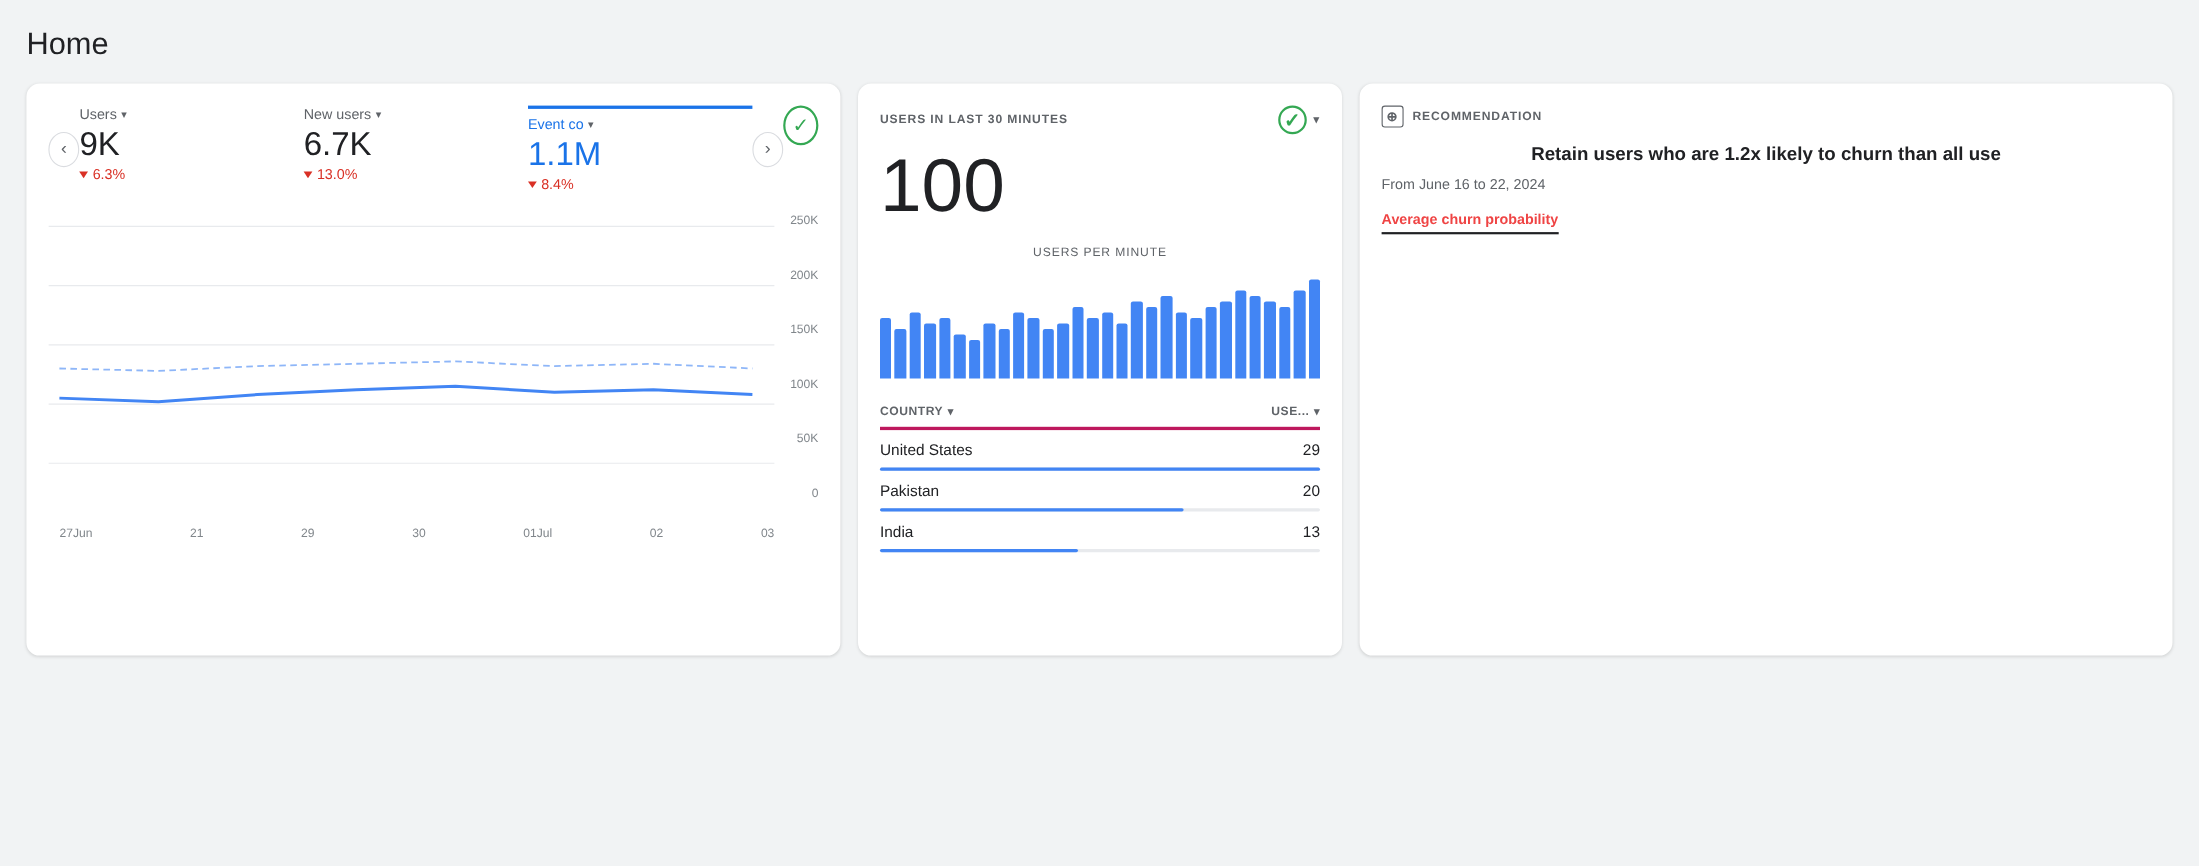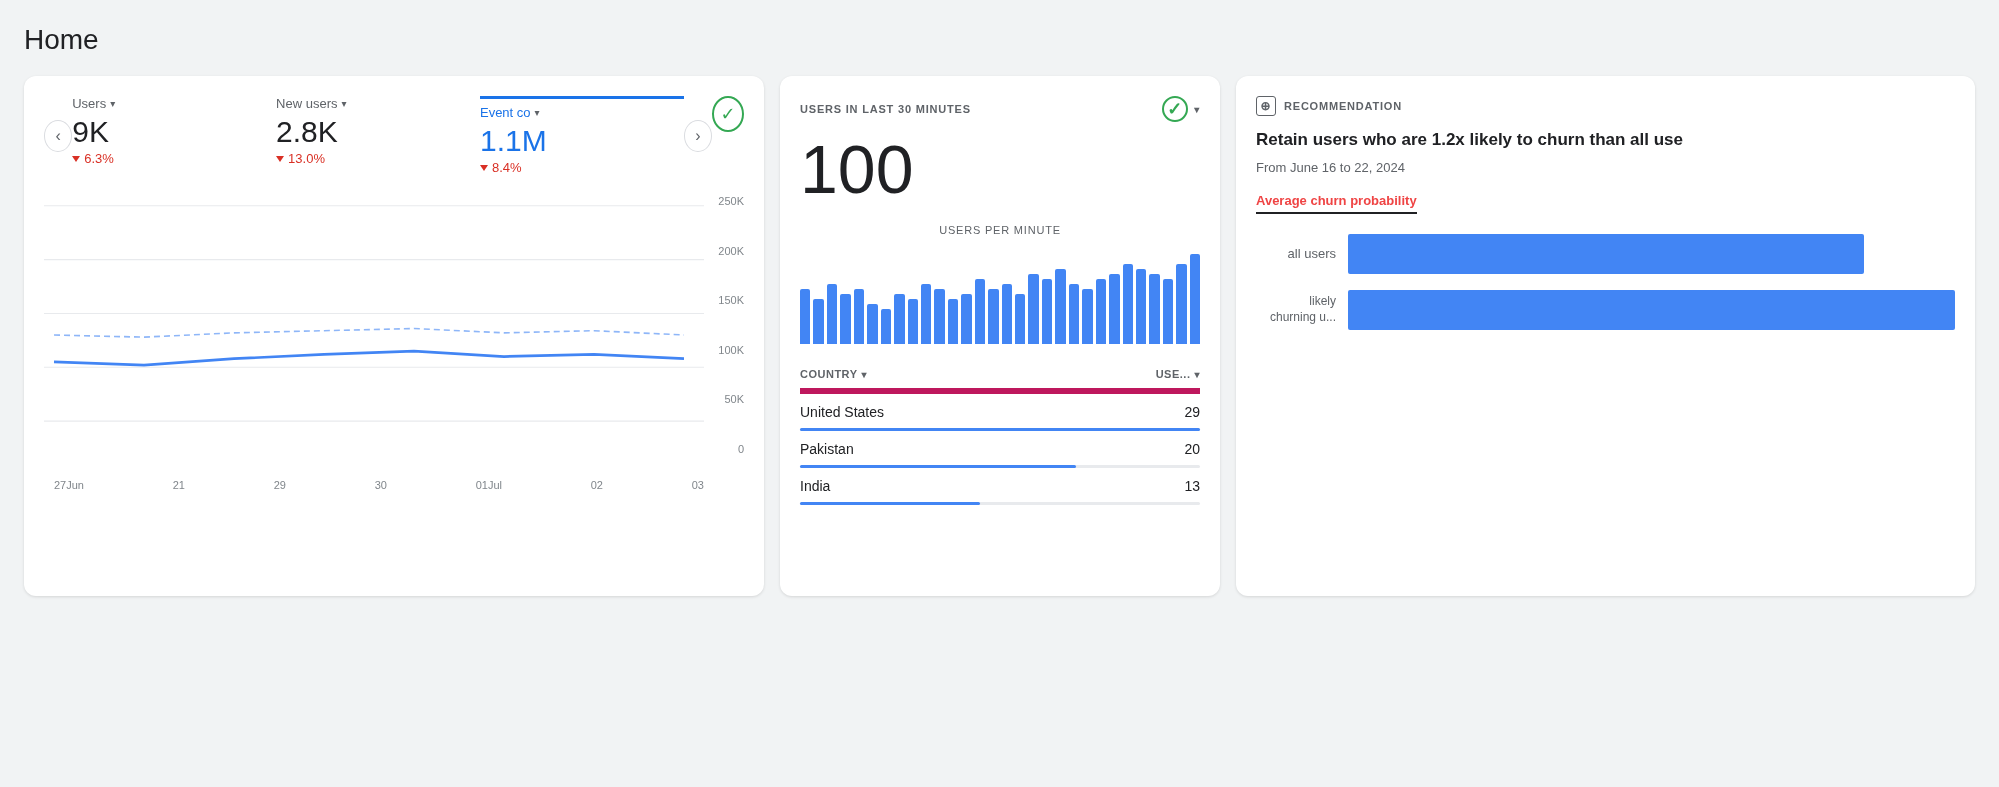--- a/index.html
+++ b/index.html
@@ -190,21 +190,21 @@
     .bar {
       flex: 1;
       background: #4285f4;
       border-radius: 2px 2px 0 0;
     }
     .table-header-row {
       display: flex;
       justify-content: space-between;
       align-items: center;
       padding: 8px 0;
-      border-bottom: 6px solid #be185d;
+      border-bottom: 3px solid #be185d;
       font-size: 11px;
       font-weight: 600;
       color: #5f6368;
       letter-spacing: 0.5px;
       text-transform: uppercase;
     }
     .col-header {
       display: flex;
       align-items: center;
       gap: 4px;
@@ -260,20 +260,21 @@
       border-radius: 3px;
       display: flex; align-items: center; justify-content: center;
       font-size: 12px;
     }
     .rec-title {
       font-size: 17px;
       font-weight: 600;
       color: #202124;
       line-height: 1.4;
       margin-bottom: 8px;
+      text-align: center;
     }
     .rec-date {
       font-size: 13px;
       color: #5f6368;
       margin-bottom: 16px;
     }
     .rec-chart-label {
       font-size: 13px;
       font-weight: 600;
       color: #ef4444;
@@ -334,21 +335,21 @@
             <span class="arrow-down"></span>
             <span>6.3%</span>
           </div>
         </div>
 
         <div class="metric-item">
           <div class="metric-label">
             <span>New users</span>
             <span class="dropdown-arrow">▾</span>
           </div>
-          <div class="metric-value">2.8K</div>
+          <div class="metric-value">6.7K</div>
           <div class="metric-change">
             <span class="arrow-down"></span>
             <span>13.0%</span>
           </div>
         </div>
 
         <div class="metric-item active">
           <div class="metric-label">
             <span>Event co</span>
             <span class="dropdown-arrow">▾</span>
@@ -503,29 +504,15 @@
 
   <div class="card card-recommendation">
     <div class="rec-header">
       <div class="rec-icon">⊕</div>
       <span>RECOMMENDATION</span>
     </div>
     <div class="rec-title">Retain users who are 1.2x likely to churn than all use</div>
     <div class="rec-date">From June 16 to 22, 2024</div>
     <div class="rec-chart-label">Average churn probability</div>
 
-    <div class="churn-chart">
-      <div class="churn-row">
-        <div class="churn-label">all users</div>
-        <div class="churn-bar-container">
-          <div class="churn-bar" style="width:85%;"></div>
-        </div>
-      </div>
-      <div class="churn-row">
-        <div class="churn-label" style="font-size:12px; line-height:1.3;">likely<br>churning u...</div>
-        <div class="churn-bar-container">
-          <div class="churn-bar" style="width:100%;"></div>
-        </div>
-      </div>
-    </div>
   </div>
 
 </div>
 
 </body></html>

